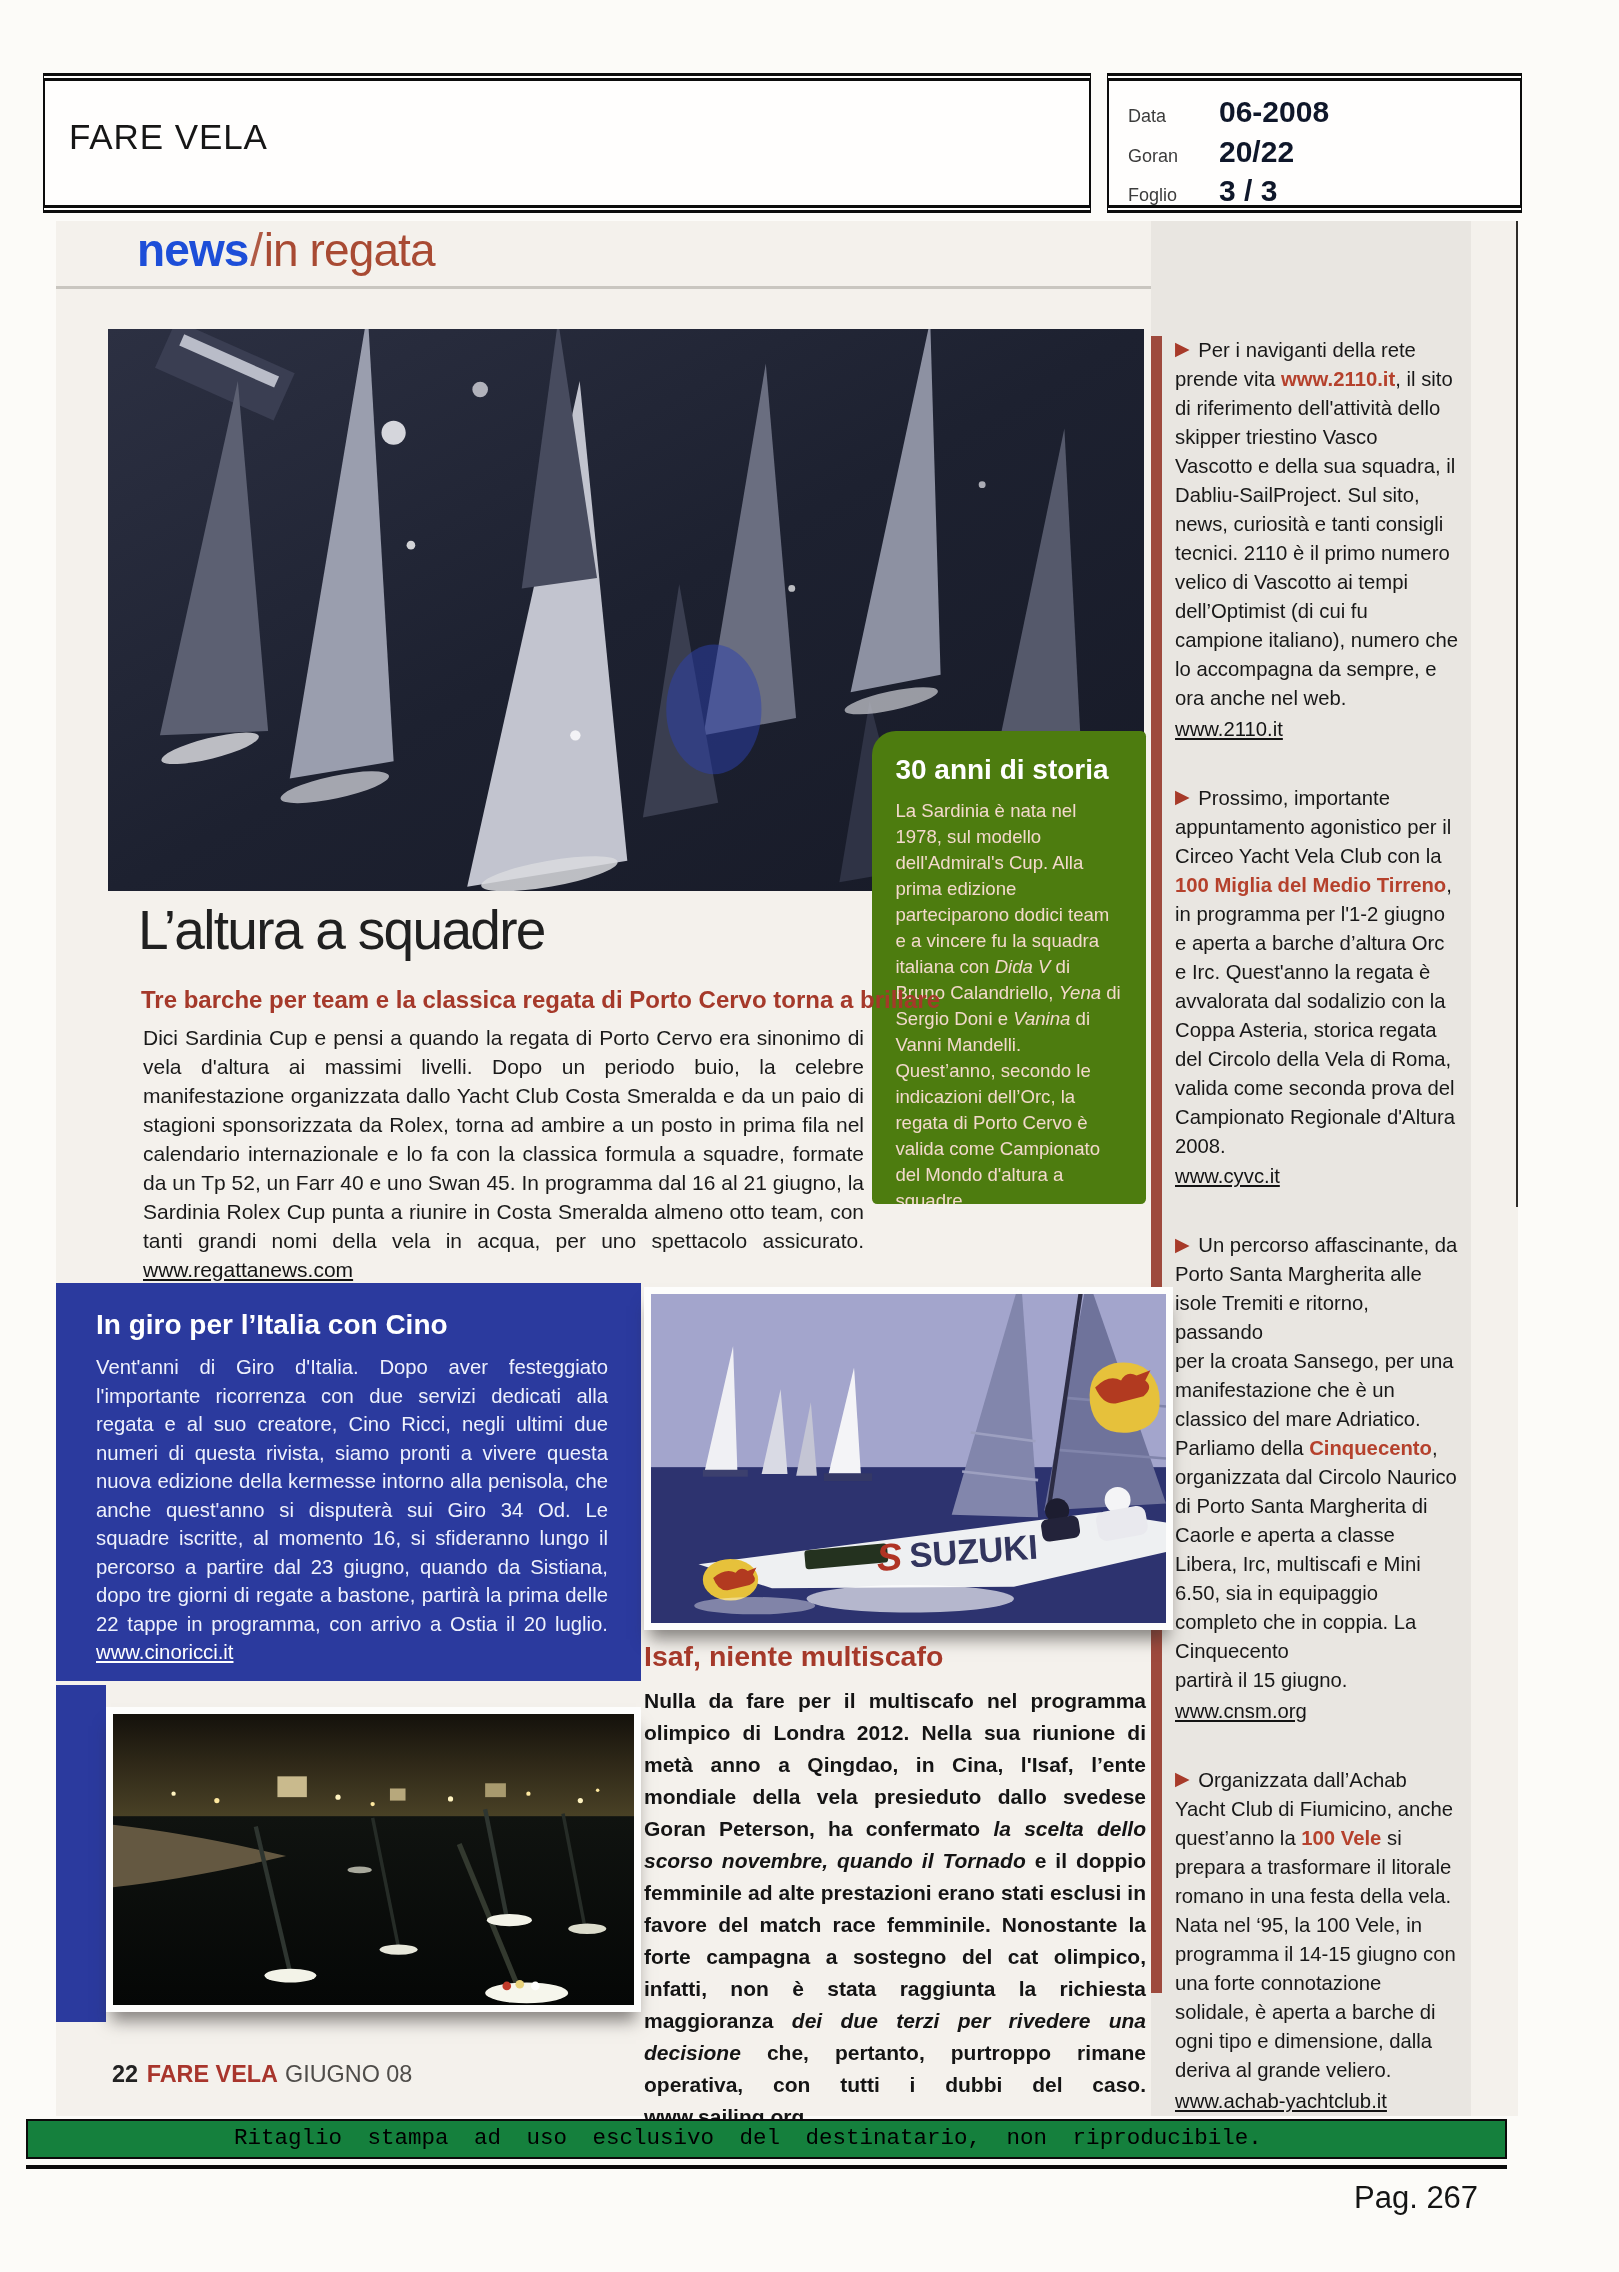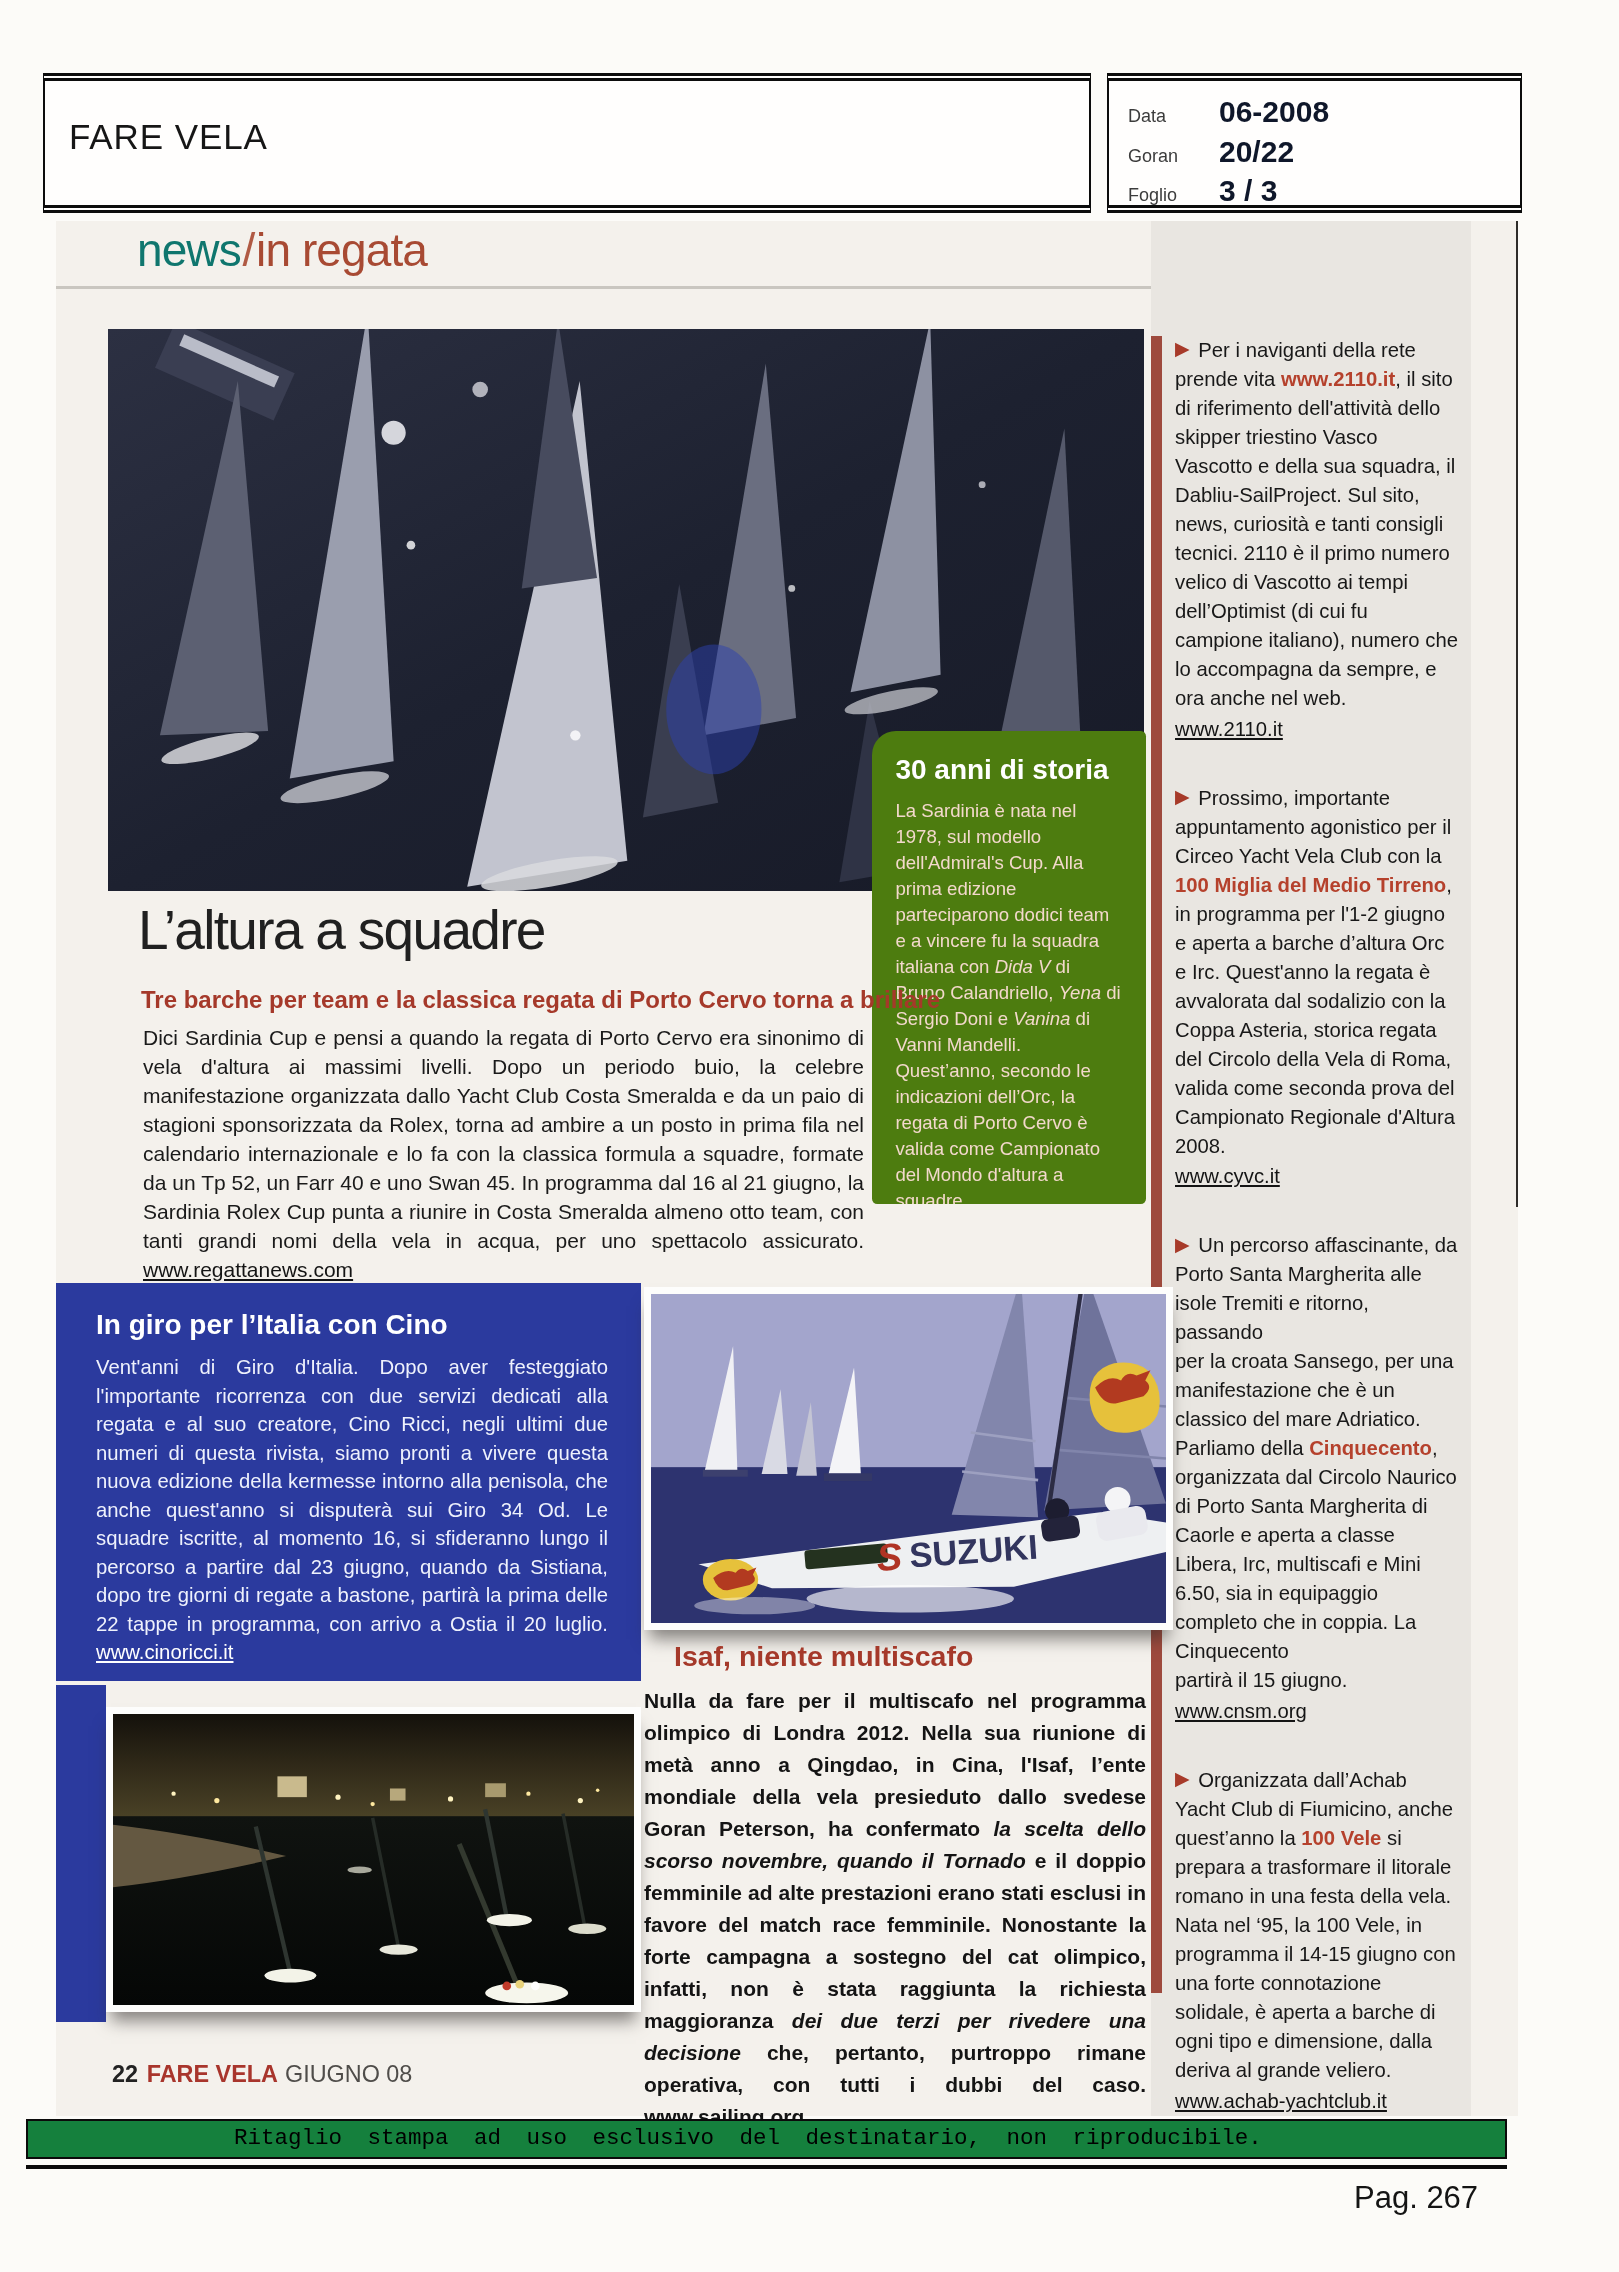--- a/index.html
+++ b/index.html
@@ -17,21 +17,21 @@
   .meta-row .val{font-size:30px;font-weight:600;color:#0f172a;}
   .meta-0{top:14px;} .meta-1{top:54px;} .meta-2{top:93px;}
 
   
   .main-bg{position:absolute;left:56px;top:221px;width:1462px;height:1895px;background:#f4f1ec;}
   .sidebar-bg{position:absolute;left:1151px;top:221px;width:320px;height:1895px;background:#e9e6e1;}
   .right-rule{position:absolute;left:1516px;top:221px;width:1.7px;height:986px;background:#2e2c2a;}
   .red-stripe{position:absolute;left:1151px;top:336px;width:11.2px;height:1657px;background:#9e4a3d;}
 
   .section-title{position:absolute;left:137px;top:223px;font-size:46px;letter-spacing:-0.9px;}
-  .section-title .b{font-weight:400;color:#0f766e;}
+  .section-title .b{font-weight:700;color:#1d4ed8;}
   .section-title .sep{font-weight:300;color:#b05a44;padding:0 1.7px;}
   .section-title .r{font-weight:400;color:#a84a33;}
   .title-rule{position:absolute;left:56px;top:286px;width:1095px;height:2.6px;background:#c9c6c0;}
 
   
   .photo{position:absolute;overflow:hidden;}
   .top-photo{left:108px;top:329px;width:1036px;height:562px;}
   .framed{background:#fdfdfc;padding:7px;box-sizing:border-box;box-shadow:0 14px 15.6px -5.2px rgba(45,42,40,.55);}
   .cat-photo{left:644px;top:1287px;width:529px;height:343px;}
   .dusk-photo{left:106px;top:1707px;width:535px;height:305px;}
@@ -53,21 +53,21 @@
 
   
   .blue-box{position:absolute;left:56px;top:1283px;width:585px;box-sizing:border-box;background:#2b3a9e;
             padding:26px 33px 10px 40px;min-height:398px;}
   .blue-box h3{margin:0 0 12px 0;font-size:28px;font-weight:700;color:#ffffff;}
   .blue-box p{margin:0;font-size:20.3px;line-height:28.5px;color:#eef1fc;text-align:justify;}
   .blue-box a{color:#ffffff;}
   .blue-tail{position:absolute;left:56px;top:1685px;width:50px;height:337px;background:#2b3a9e;}
 
   
-  .isaf-title{position:absolute;left:644px;top:1640px;font-size:28.5px;font-weight:700;color:#a5392a;margin-left:30px;}
+  .isaf-title{position:absolute;left:644px;top:1640px;font-size:28.5px;font-weight:700;color:#a5392a;}
   .isaf-body{position:absolute;left:644px;top:1685px;width:502px;font-size:21px;line-height:32px;
              font-weight:700;text-align:justify;color:#141414;}
   .isaf-body .it{font-style:italic;}
 
   
   .sidebar-items{position:absolute;left:1175px;top:336px;width:285px;font-size:20.3px;line-height:29px;color:#181818;}
   .sb-item{margin-bottom:40px;}
   .sb-item p{margin:0;text-align:left;}
   .arrow{color:#a73a29;font-size:19px;margin-right:8.7px;position:relative;top:-1.7px;}
   .hl{font-weight:700;color:#b5412c;}

